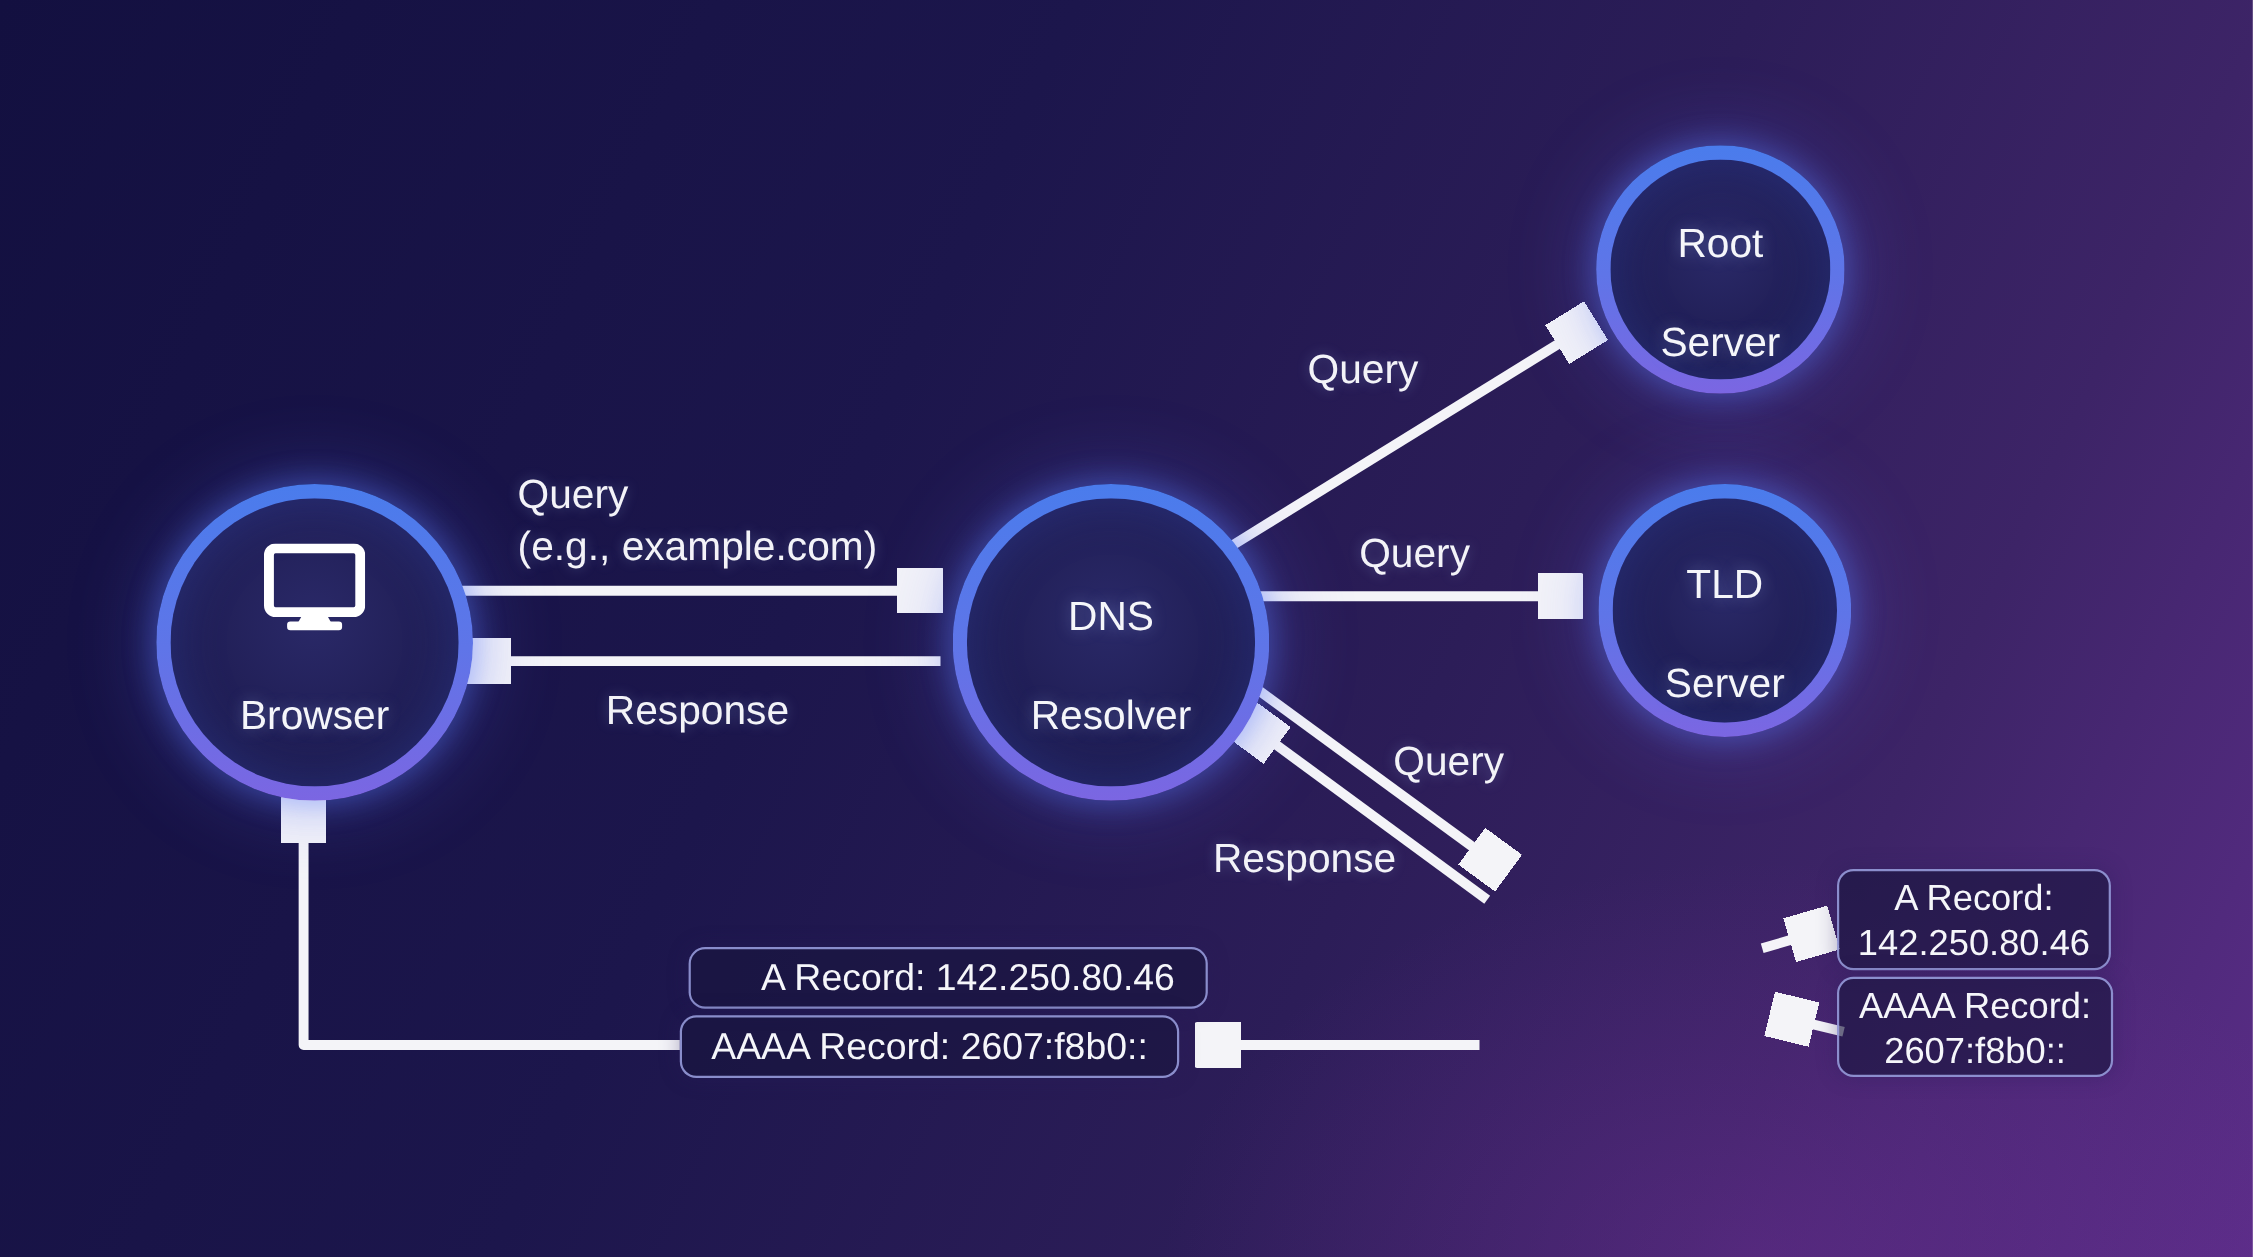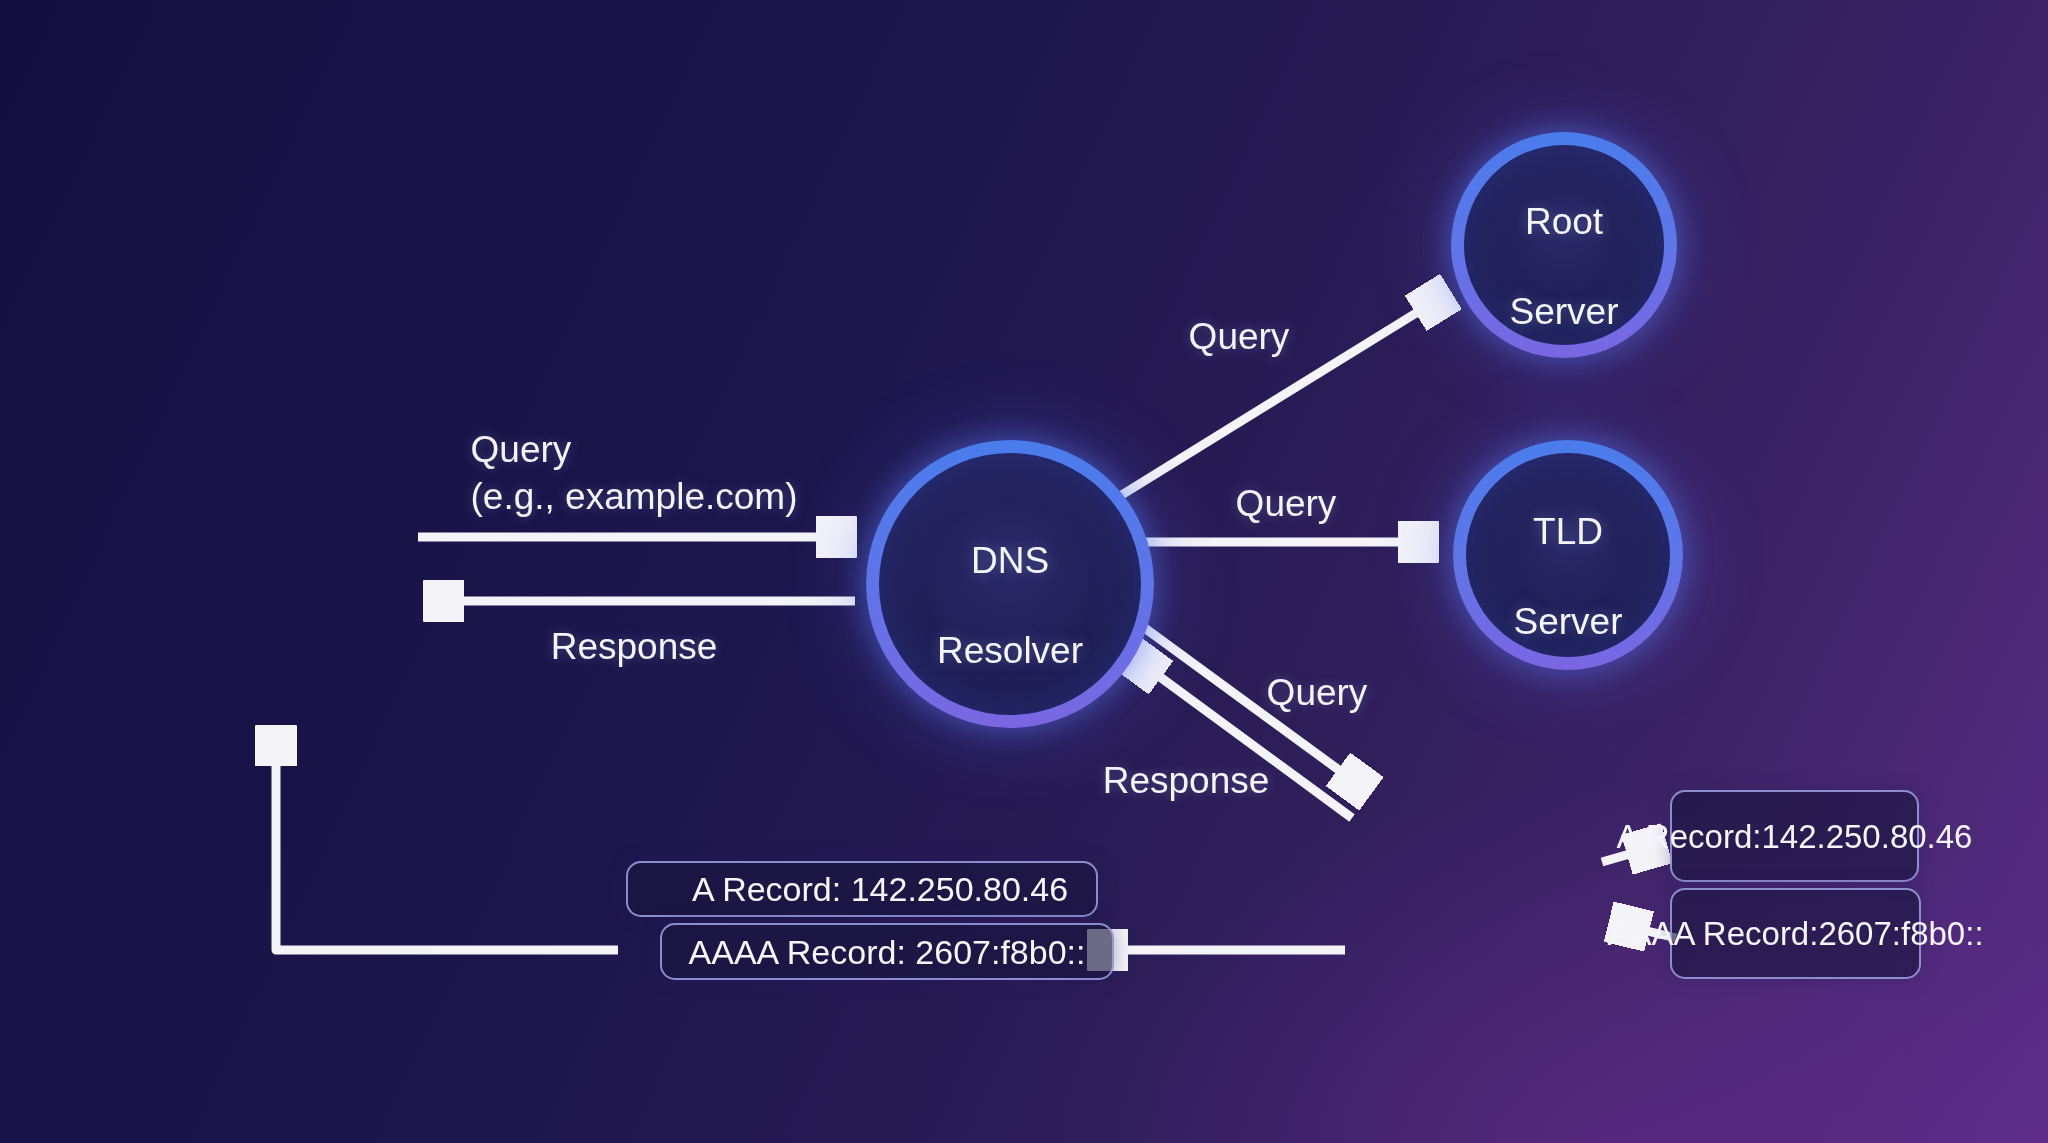--- a/index.html
+++ b/index.html
@@ -44,21 +44,21 @@
     white-space: nowrap; color: #f3f3f8;
     text-shadow: 0 0 12px rgba(170,195,255,0.30);
   }
 
   .record-box {
     position: absolute;
     border: 2px solid rgba(158,163,228,0.85);
     border-radius: 15px;
     background: rgba(24,21,62,0.62);
     box-shadow: 0 0 18px rgba(40,30,90,0.35);
-    display: flex; flex-direction: row;
+    display: flex; flex-direction: column;
     align-items: center; justify-content: center;
     text-align: center; color: #f5f6fa;
   }
   .record-inline { font-size: 34px; line-height: 40px; white-space: nowrap; }
   .record-callout { font-size: 33px; line-height: 41px; white-space: nowrap; }
 </style>
 </head>
 <body>
 
 <div id="stage">
@@ -74,20 +74,30 @@
     <line x1="1120" y1="496" x2="1421" y2="310" marker-end="url(#ah)"></line>
     <line x1="1140" y1="542" x2="1404" y2="542" marker-end="url(#ah)"></line>
     <line x1="1142" y1="626" x2="1343" y2="773" marker-end="url(#ah)"></line>
     <line x1="1352" y1="818" x2="1156" y2="674" marker-end="url(#ah)"></line>
     <line x1="1602" y1="862" x2="1633" y2="853" marker-end="url(#ah)"></line>
     <line x1="1676" y1="938" x2="1643" y2="930" marker-end="url(#ah)"></line>
     <line x1="1345" y1="950" x2="1122" y2="950" marker-end="url(#ah)"></line>
     <path d="M618,950 L276,950 L276,760" marker-end="url(#ah)" stroke-linejoin="round"></path>
   </svg>
 
+  <div class="node" style="left:142px; top:440px; width:262px; height:262px;">
+    <svg class="monitor-icon" width="92" height="80" viewBox="0 0 92 80">
+      <rect x="4.5" y="4.5" width="83" height="58" rx="6" fill="none" stroke="#ffffff" stroke-width="9"></rect>
+      <path d="M36,63 h20 l5,9 h-30 z" fill="#ffffff"></path>
+      <rect x="21" y="71" width="50" height="8" rx="3" fill="#ffffff"></rect>
+    </svg>
+    <div class="node-label">
+      <div>Browser</div>
+    </div>
+  </div>
 
   <div class="node" style="left:866px; top:440px; width:262px; height:262px;justify-content:center;">
     <div class="node-label">
       <div>DNS</div>
       <div>Resolver</div>
     </div>
   </div>
 
   <div class="node" style="left:1451px; top:132px; width:200px; height:200px;">
     <div class="node-label">
@@ -110,21 +120,21 @@
   </div>
   <div class="edge-label" style="left:634px; top:646px;">Response</div>
   <div class="edge-label" style="left:1239px; top:336px;">Query</div>
   <div class="edge-label" style="left:1286px; top:503px;">Query</div>
   <div class="edge-label" style="left:1317px; top:692px;">Query</div>
   <div class="edge-label" style="left:1186px; top:780px;">Response</div>
 
   <div class="record-box record-inline" style="left:626px; top:861px; width:432px; height:52px;padding-left:36px;">
     <div>A Record: 142.250.80.46</div>
   </div>
-  <div class="record-box record-inline" style="left:618px; top:923px; width:450px; height:53px;margin-left:42px;">
+  <div class="record-box record-inline" style="left:618px; top:923px; width:450px; height:53px;">
     <div>AAAA Record: 2607:f8b0::</div>
   </div>
 
   <div class="record-box record-callout" style="left:1670px; top:790px; width:245px; height:88px;">
     <div>A Record:</div>
     <div>142.250.80.46</div>
   </div>
   <div class="record-box record-callout" style="left:1670px; top:888px; width:247px; height:87px;">
     <div>AAAA Record:</div>
     <div>2607:f8b0::</div>

